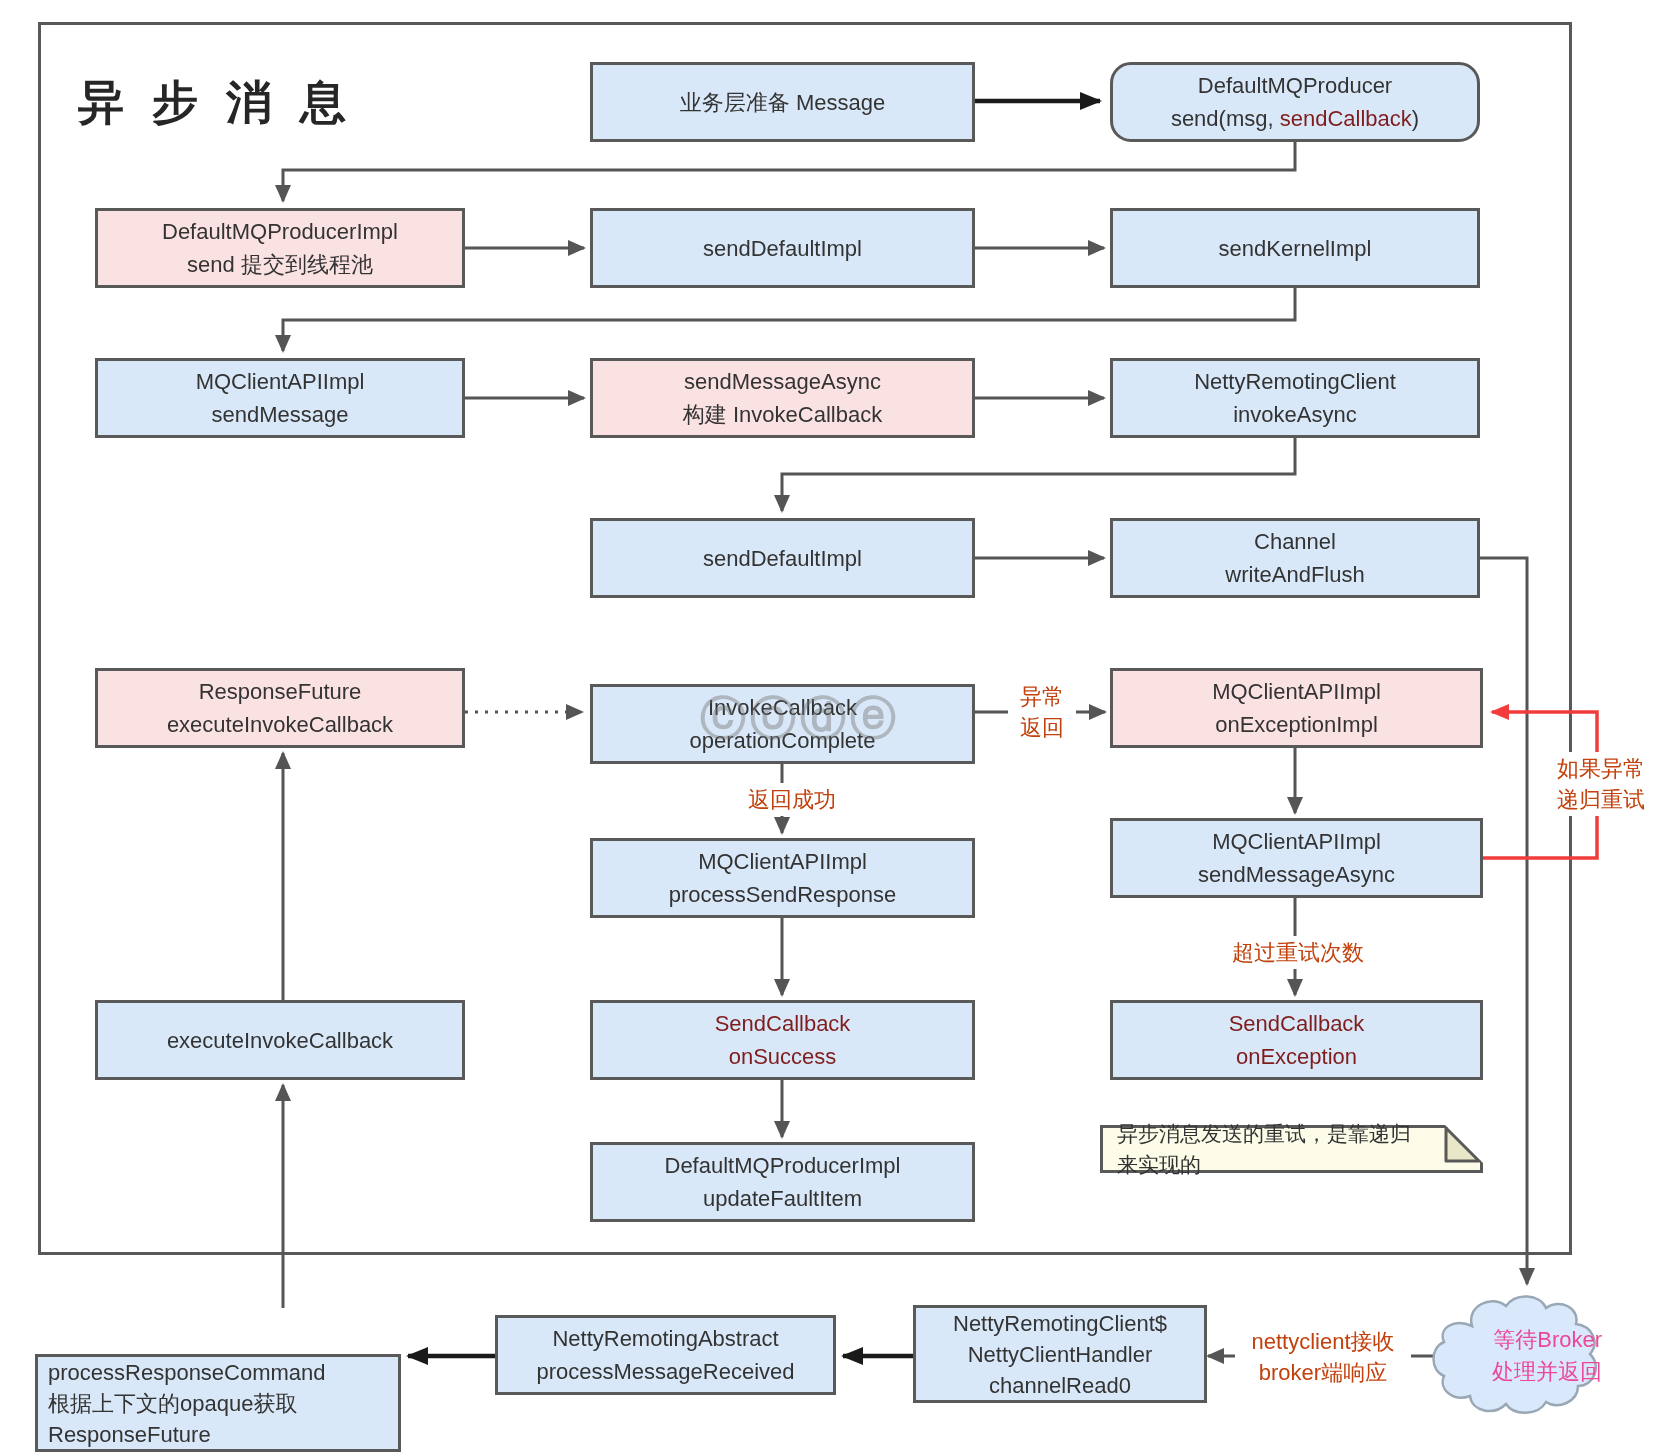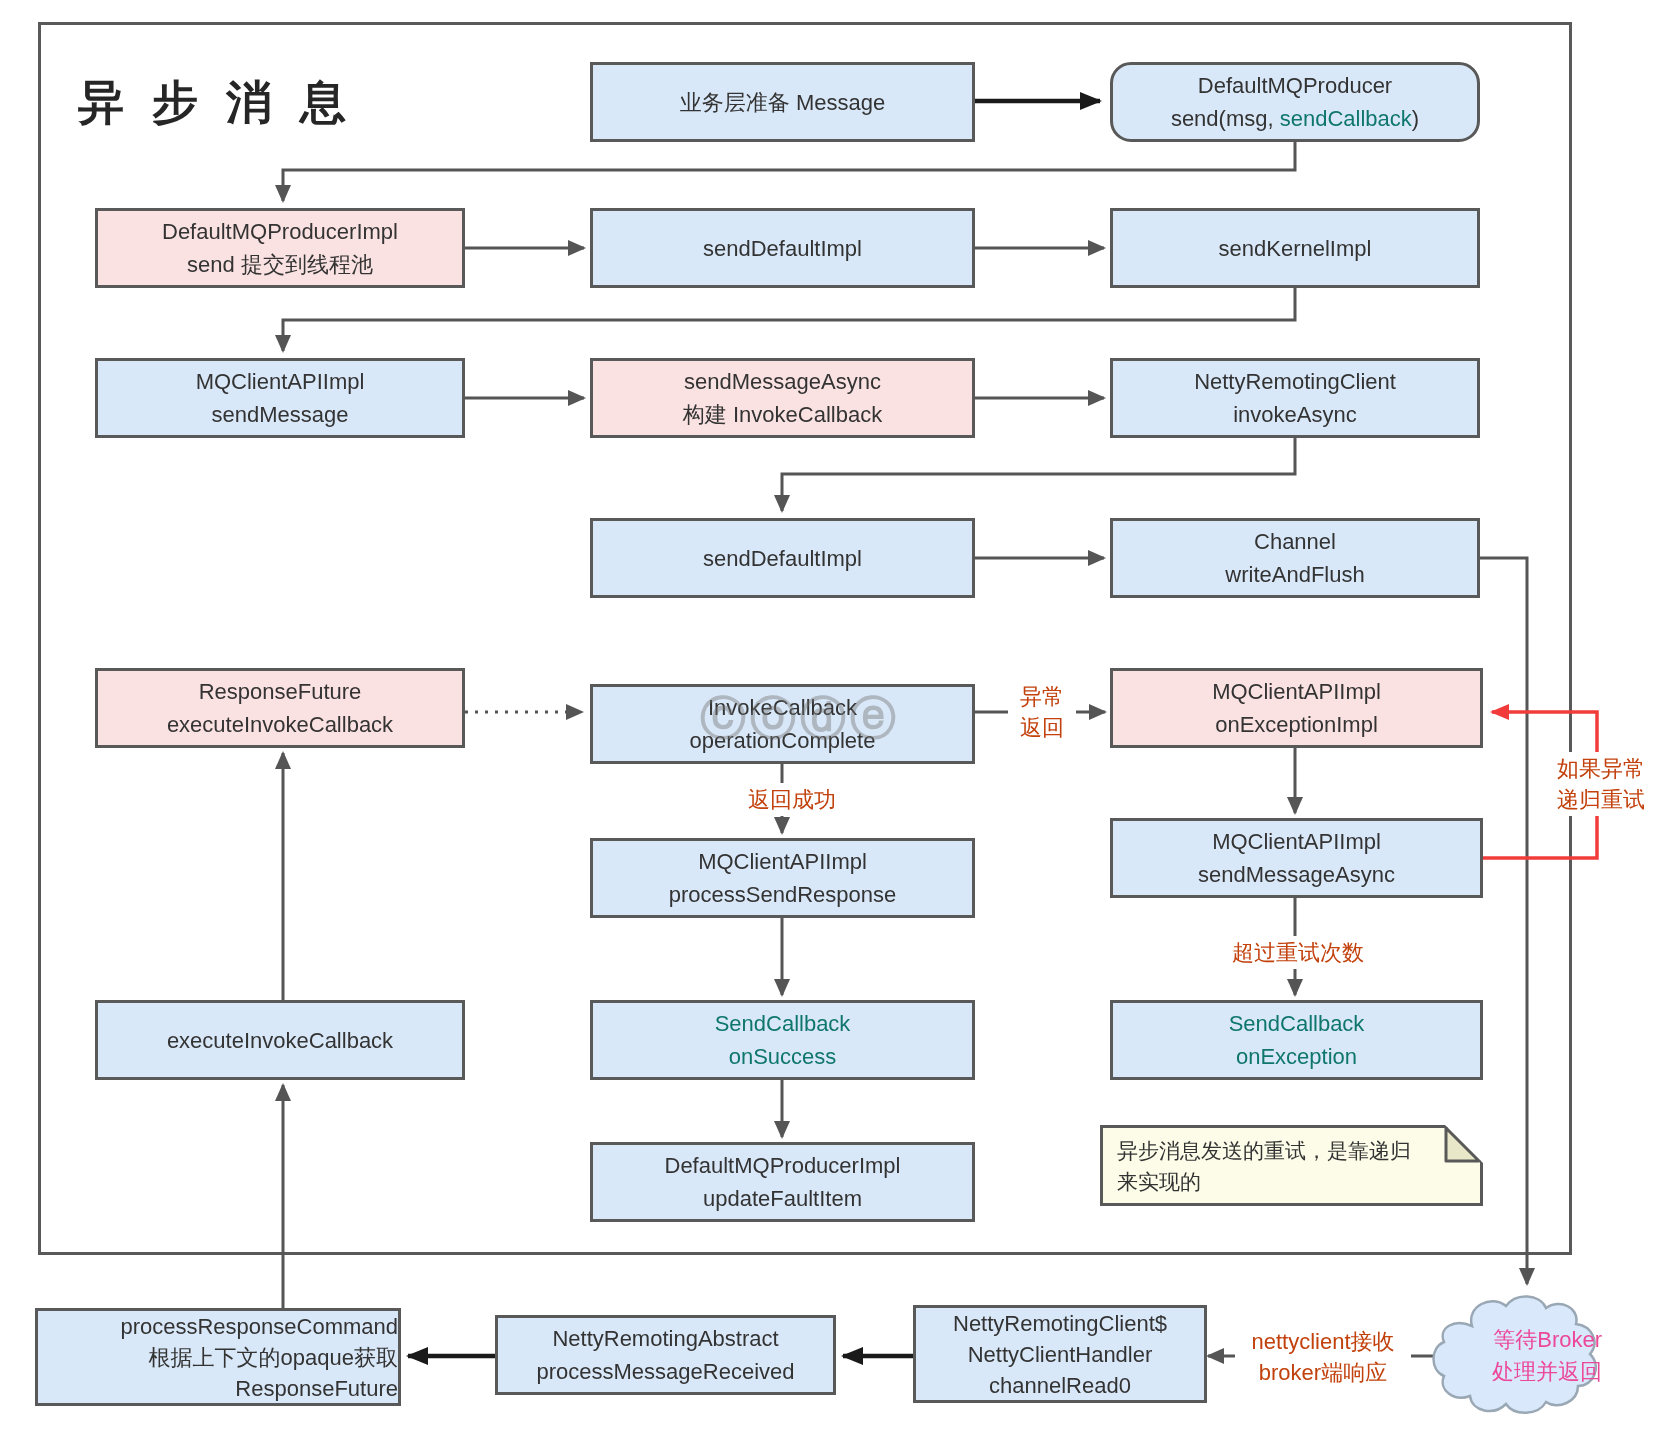--- a/index.html
+++ b/index.html
@@ -14,22 +14,22 @@
   }
   .box{
     position:absolute;box-sizing:border-box;border:3px solid #595959;
     display:flex;flex-direction:column;justify-content:center;align-items:center;
     font-size:22px;line-height:33px;text-align:center;color:#333;
   }
   .box .ln{display:block;}
   .blue{background:#d9e8f8;}
   .pink{background:#fbe2e2;}
   .note{background:#fcfce8;align-items:flex-start;text-align:left;padding-left:14px;line-height:31px;font-size:21px;}
-  .left-align{align-items:flex-end;text-align:left;padding-left:10px;line-height:31px;}
-  .red{color:#0f766e;}
+  .left-align{align-items:flex-start;text-align:left;padding-left:10px;line-height:31px;margin-top:46px;}
+  .red{color:#7f1d1d;}
   .lbl{
     position:absolute;background:#ffffff;font-size:22px;line-height:31px;
     color:#c2410c;text-align:center;padding:1px 3px;
   }
   .svg-layer{position:absolute;left:0;top:0;}
   .watermark{
     position:absolute;font-size:46px;color:rgba(115,115,115,0.42);
     letter-spacing:4px;font-weight:bold;pointer-events:none;
   }
   .cloud-label{
@@ -171,21 +171,21 @@
   <div class="box blue" style="left:1110px;top:1000px;width:373px;height:80px;">
     <span class="ln red">SendCallback</span>
     <span class="ln red">onException</span>
   </div>
 
   <div class="box blue" style="left:590px;top:1142px;width:385px;height:80px;">
     <span class="ln">DefaultMQProducerImpl</span>
     <span class="ln">updateFaultItem</span>
   </div>
 
-  <div class="box note" style="left:1100px;top:1125px;width:383px;height:81px;">
+  <div class="box note" style="left:1100px;top:1125px;width:383px;height:48px;">
     <span class="ln">异步消息发送的重试，是靠递归</span>
     <span class="ln">来实现的</span>
     <svg class="note-fold" width="40" height="40" viewBox="0 0 40 40">
       <polygon points="2,0 40,0 40,38" fill="#ffffff"></polygon>
       <polygon points="3,3 3,36 36,36" fill="#e8e8c8" stroke="#595959" stroke-width="3" stroke-linejoin="round"></polygon>
     </svg>
   </div>
 
   <div class="box blue left-align" style="left:35px;top:1308px;width:366px;height:98px;">
     <span class="ln">processResponseCommand</span>

